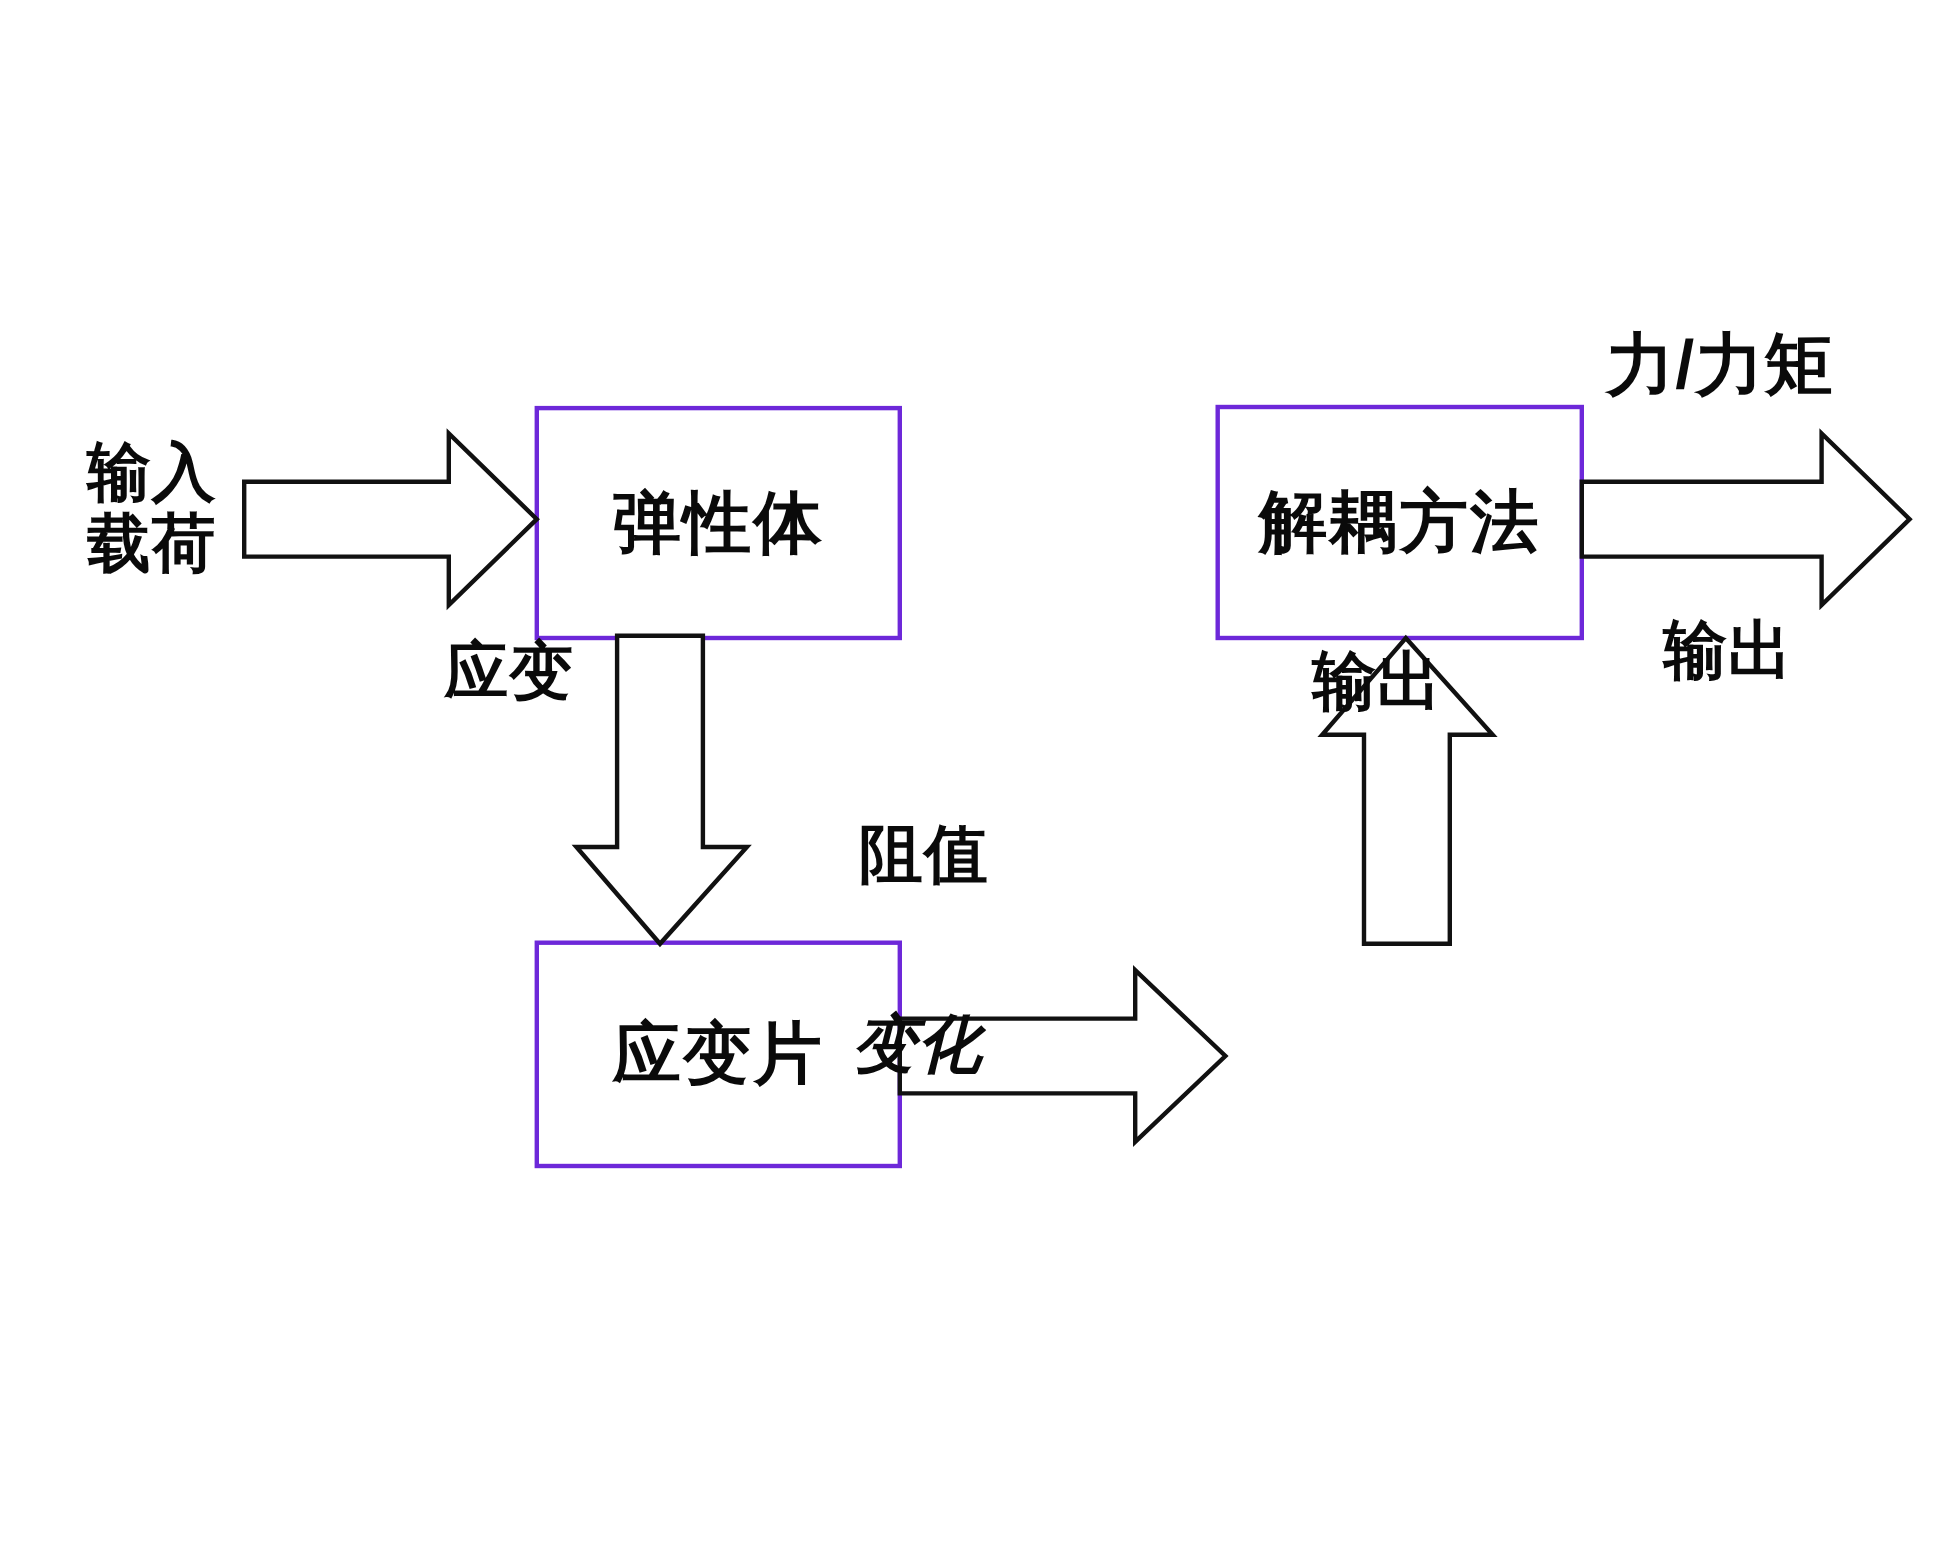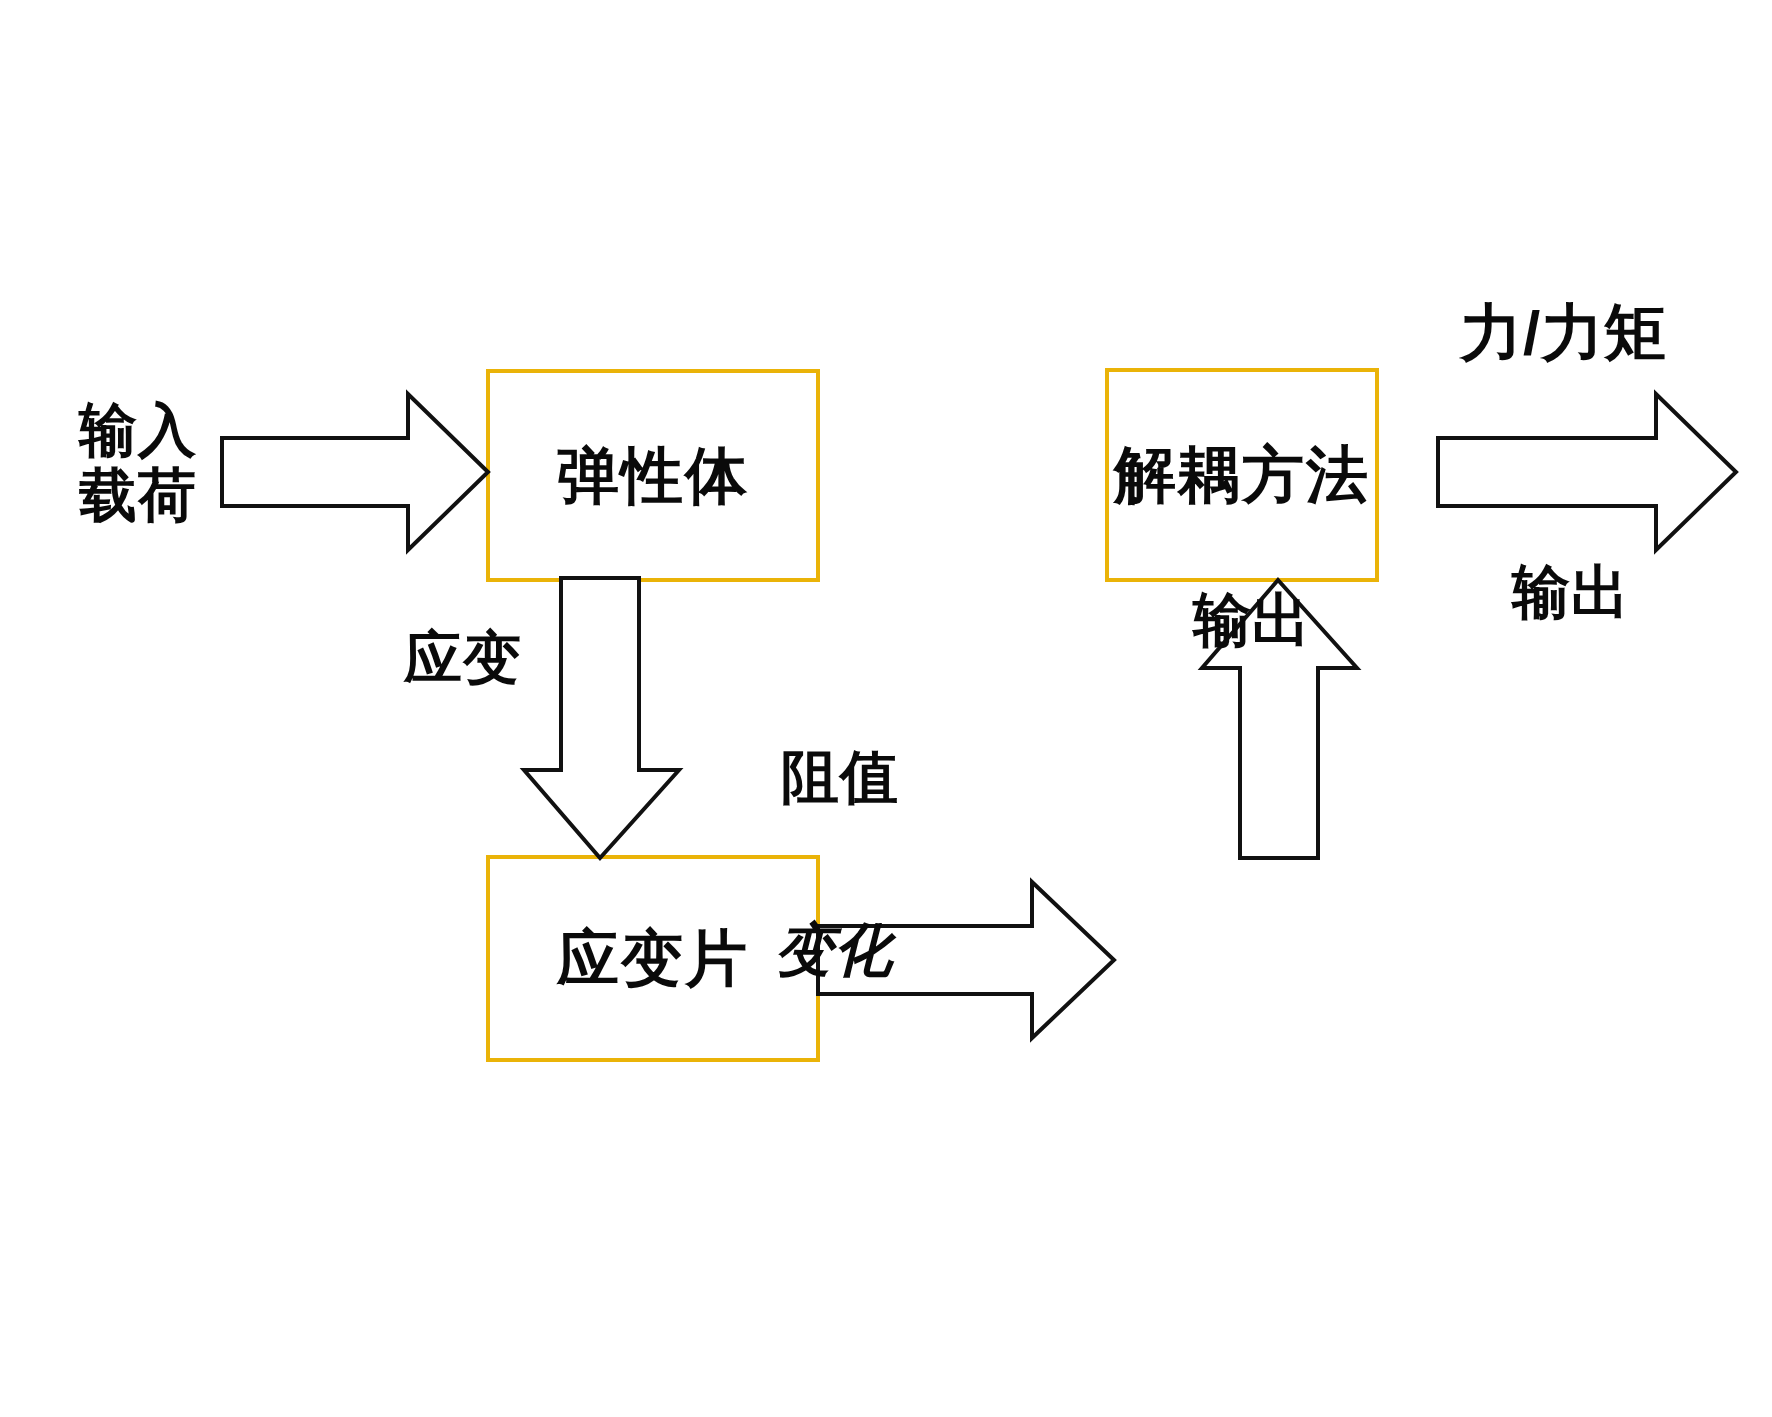--- a/index.html
+++ b/index.html
@@ -13,21 +13,21 @@
   #canvas {
     position: relative;
     width: 1772px;
     height: 1417px;
     background: #ffffff;
     overflow: hidden;
   }
   .box {
     position: absolute;
     box-sizing: border-box;
-    border: 4px solid #eab308;
+    border: 4px solid #6d28d9;
     background: #ffffff;
     display: flex;
     align-items: center;
     justify-content: center;
   }
   .box-label {
     font-size: 62px;
     font-weight: bold;
     color: #0a0a0a;
     letter-spacing: 2px;
@@ -65,21 +65,21 @@
 <div id="canvas">
 
   <div class="box" id="node-elastic-body" style="left:486px; top:369px; width:334px; height:213px;">
     <span class="box-label">弹性体</span>
   </div>
 
   <div class="box" id="node-strain-gauge" style="left:486px; top:855px; width:334px; height:207px;">
     <span class="box-label">应变片</span>
   </div>
 
-  <div class="box" id="node-decoupling" style="left:1105px; top:368px; width:274px; height:214px;">
+  <div class="box" id="node-decoupling" style="left:1105px; top:368px; width:335px; height:214px;">
     <span class="box-label">解耦方法</span>
   </div>
 
 
   <svg class="arrow-svg" style="left:222px; top:392px; width:268px; height:160px;" viewBox="0 0 268 160">
     <polygon class="arrow-shape" points="0,46 186,46 186,2 266,80 186,158 186,114 0,114"></polygon>
   </svg>
 
   <svg class="arrow-svg" style="left:522px; top:578px; width:160px; height:282px;" viewBox="0 0 160 282">
     <polygon class="arrow-shape" points="39,0 117,0 117,192 157,192 78,280 2,192 39,192"></polygon>
@@ -95,21 +95,21 @@
 
   <svg class="arrow-svg" style="left:1438px; top:392px; width:300px; height:160px;" viewBox="0 0 300 160">
     <polygon class="arrow-shape" points="0,46 218,46 218,2 298,80 218,158 218,114 0,114"></polygon>
   </svg>
 
   <div class="edge-label two-line" style="left:48px; top:398px; width:180px; text-align:center;">
     <div>输入</div>
     <div>载荷</div>
   </div>
 
-  <div class="edge-label" style="left:404px; top:626px;">应变</div>
+  <div class="edge-label" style="left:404px; top:579px;">应变</div>
 
   <div class="edge-label" style="left:781px; top:745px;">阻值</div>
 
   <div class="edge-label" style="left:775px; top:918px;font-style:italic;">变化</div>
 
   <div class="edge-label two-line" style="left:1172px; top:588px; width:160px; text-align:center;">
     <div>输出</div>
   </div>
 
   <div class="edge-label" style="left:1460px; top:298px; font-size:62px;">力/力矩</div>

